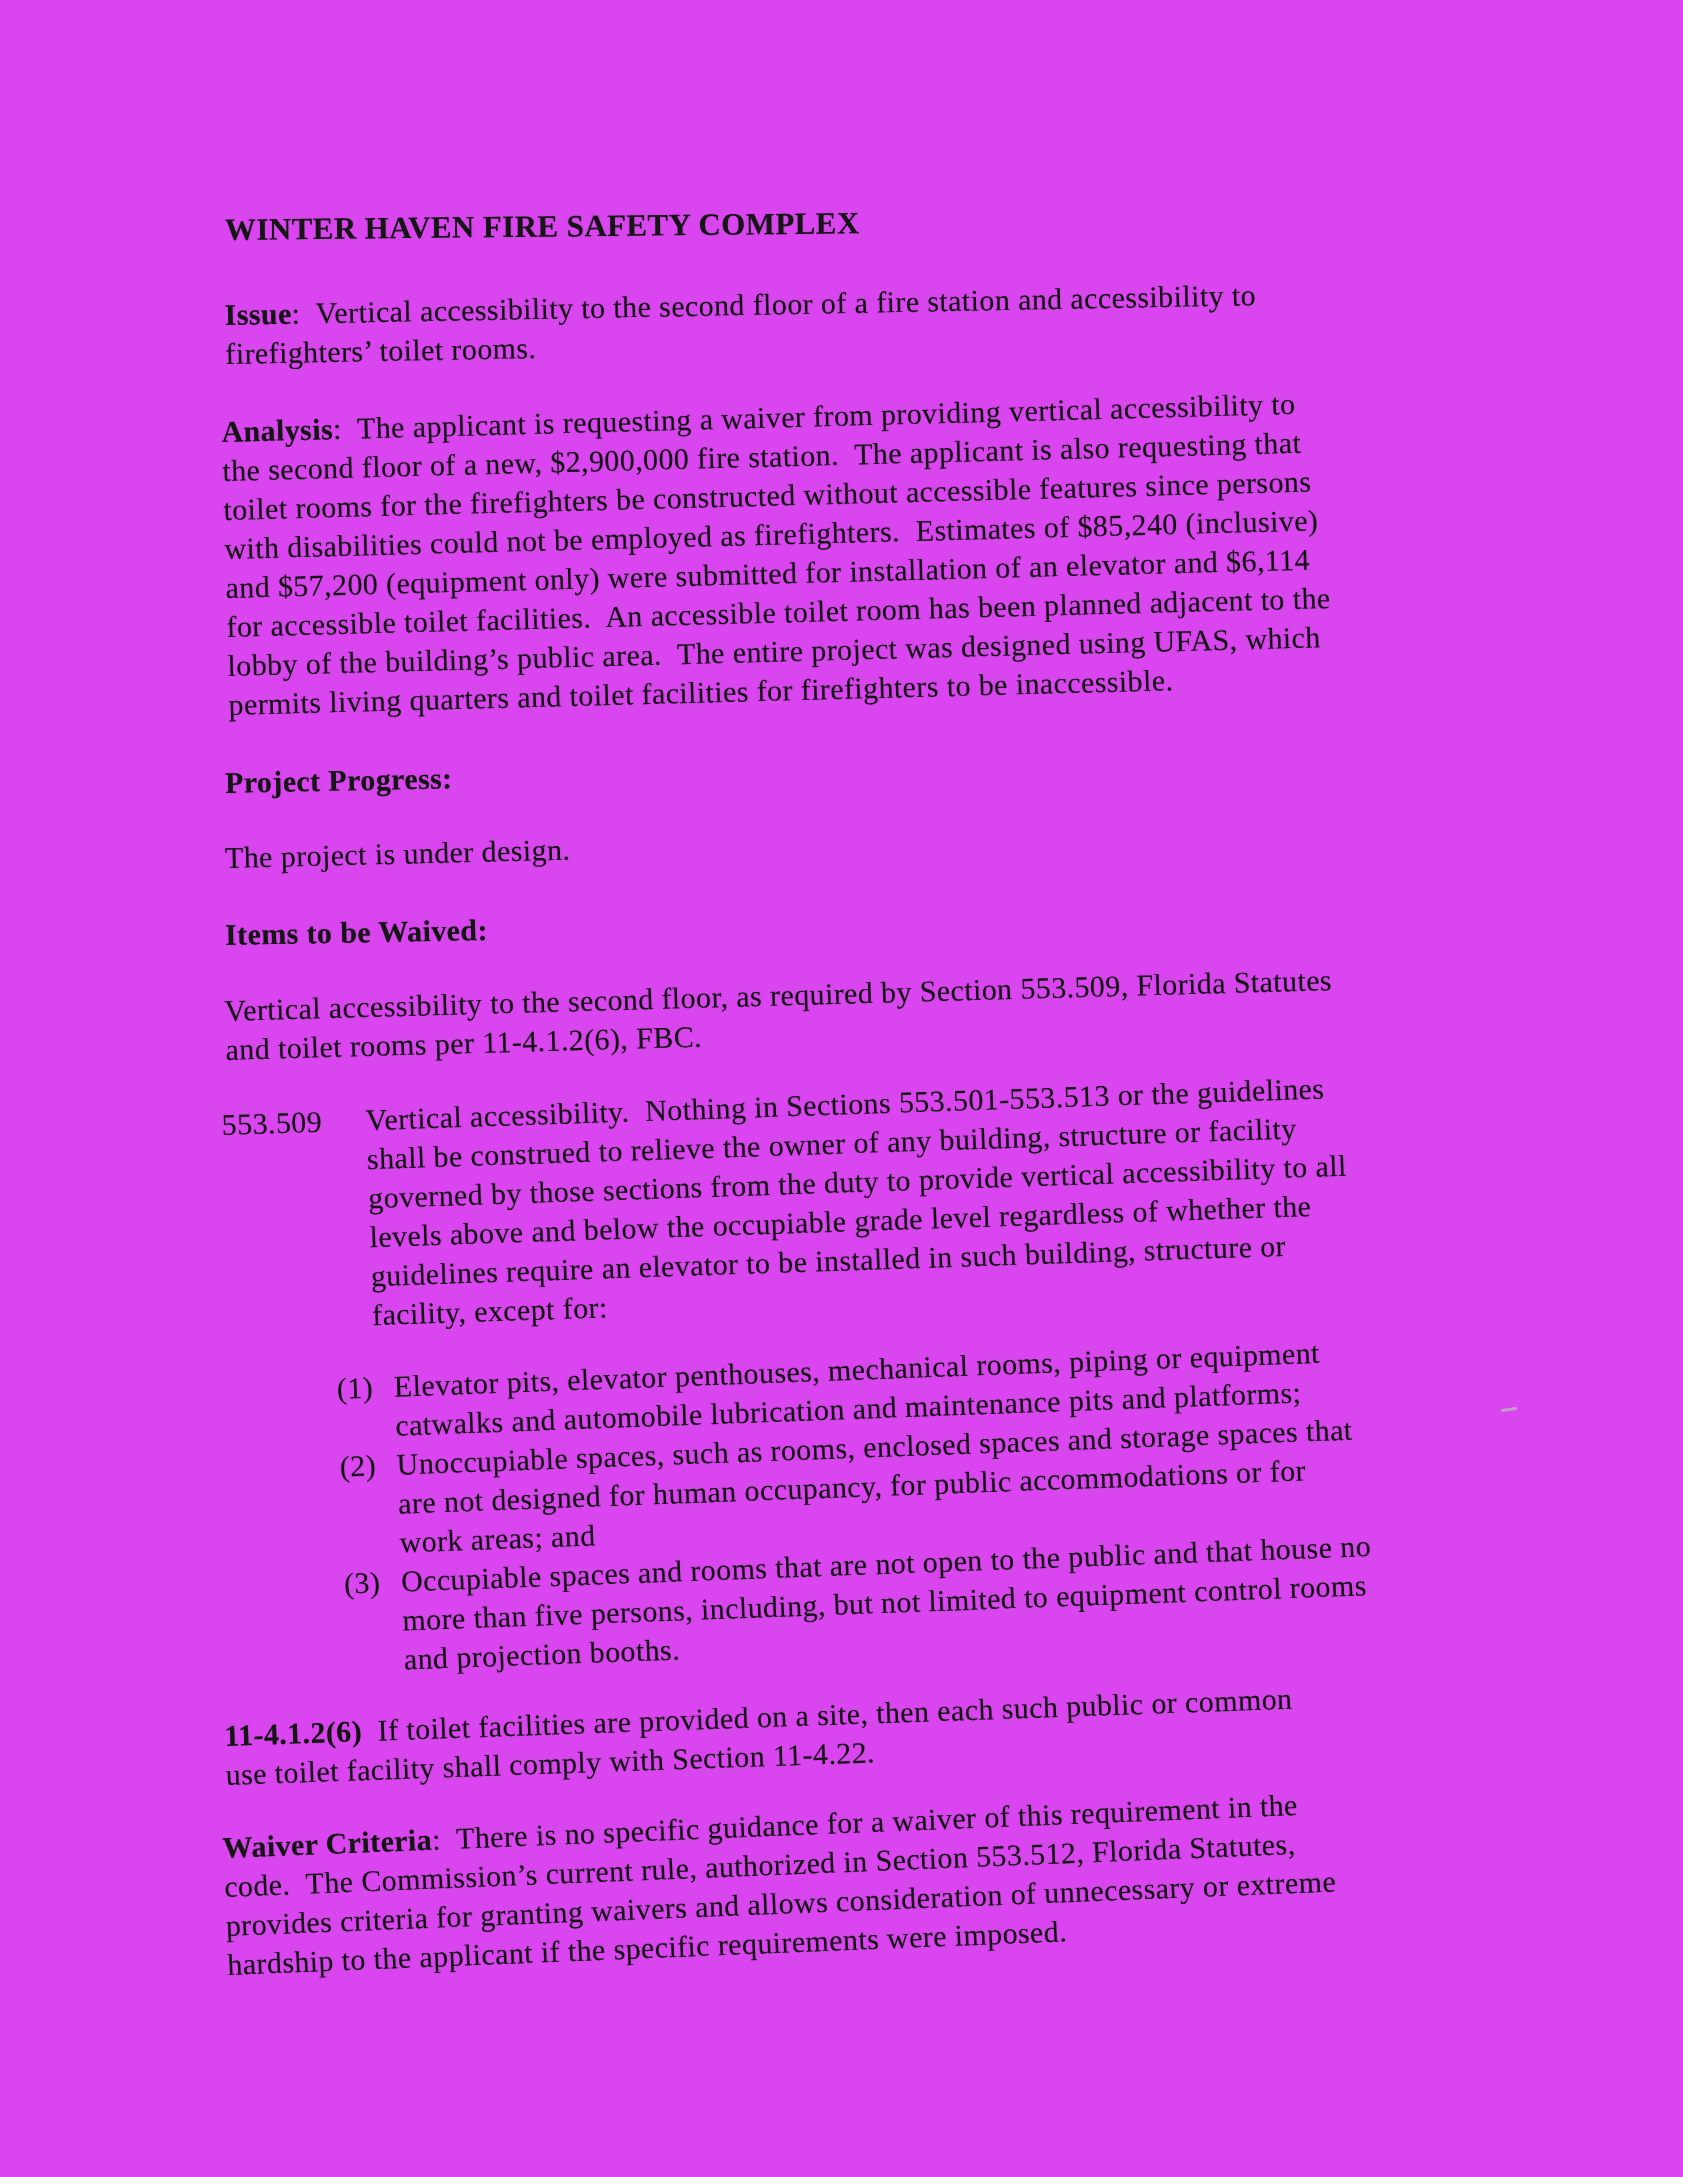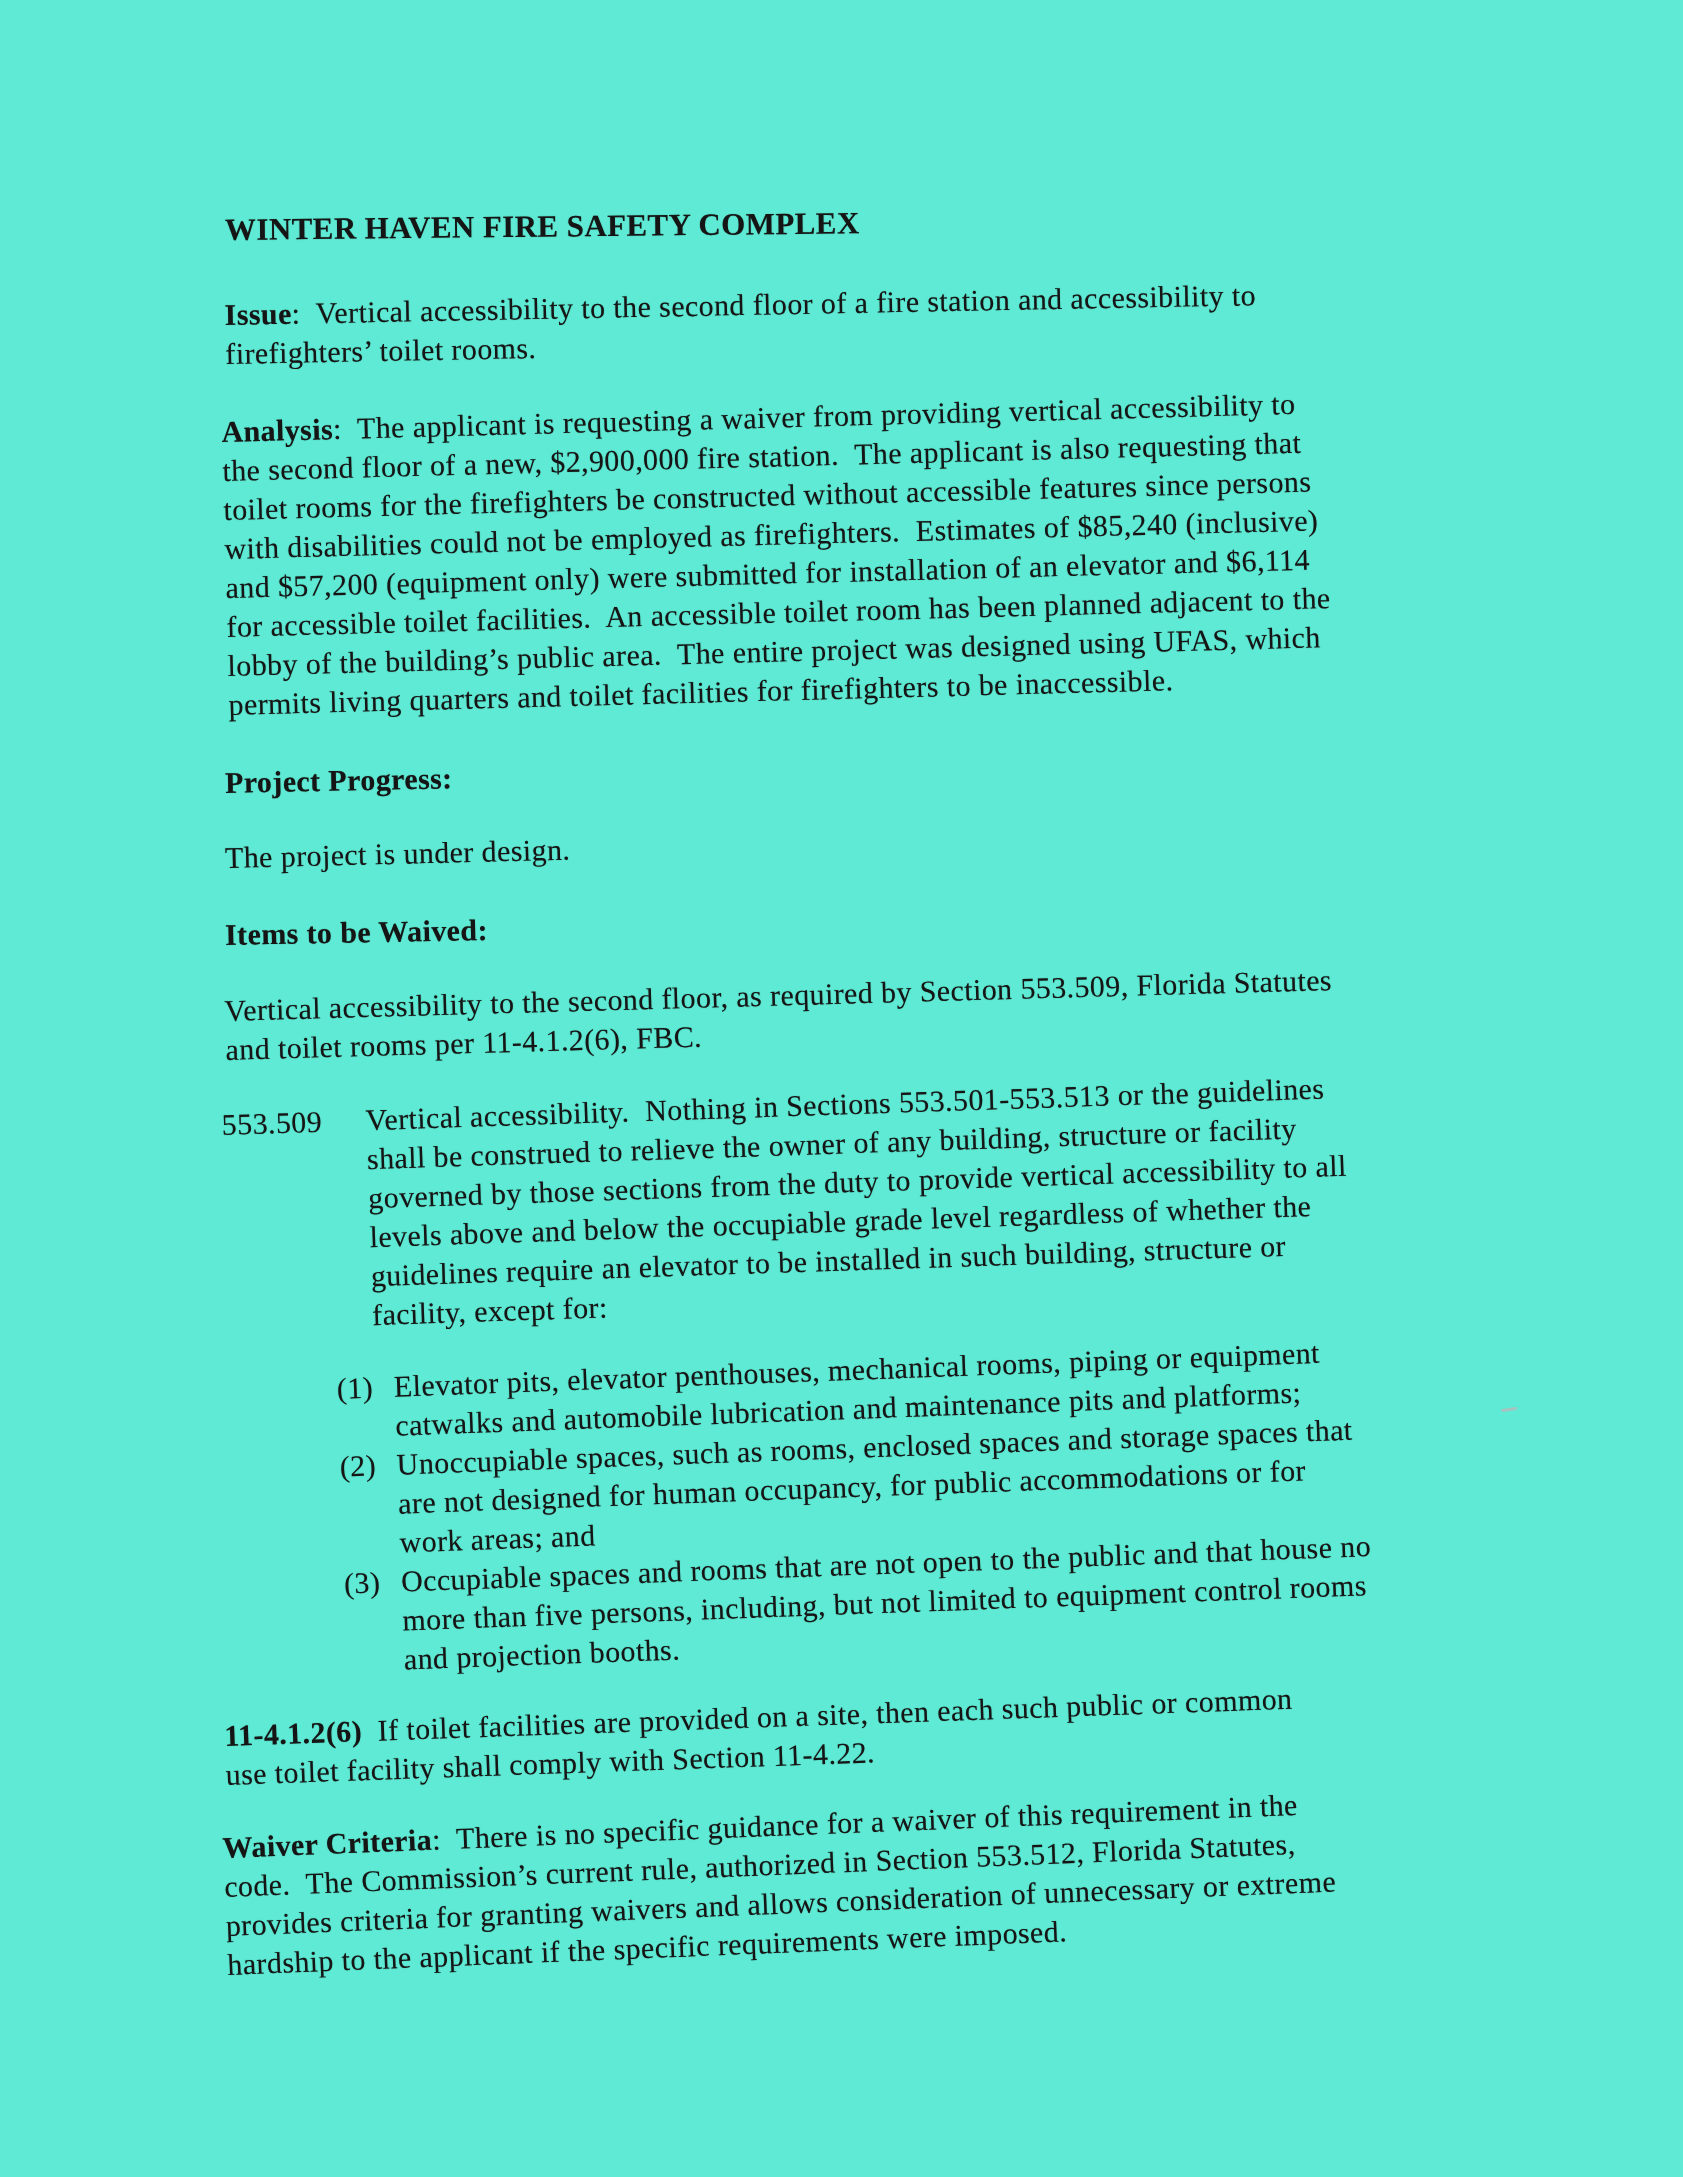--- a/index.html
+++ b/index.html
@@ -1,20 +1,20 @@
 <!DOCTYPE html>
 <html><head>
 <meta charset="utf-8">
 <style>
   html, body { margin: 0; padding: 0; background: #ffffff; }
   .page {
     position: relative;
     width: 1683px;
     height: 2177px;
-    background: #5eead4;
+    background: #d946ef;
     overflow: hidden;
     font-family: "Liberation Serif", "DejaVu Serif", serif;
     color: #151515;
   }
   .content {
     position: absolute;
     left: 225px;
     top: 210px;
     width: 1267px;
     text-shadow: 0 0 1px rgba(25,25,25,0.45);

